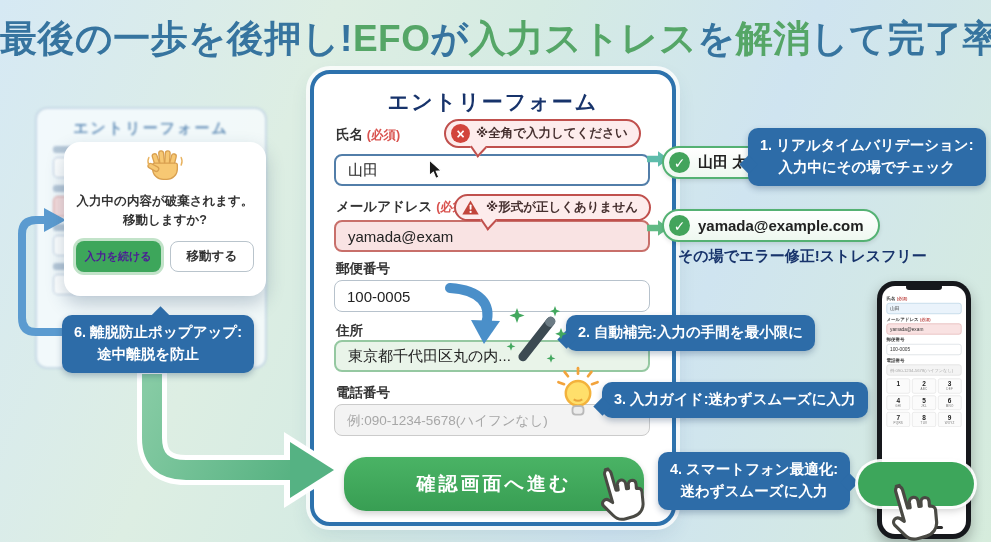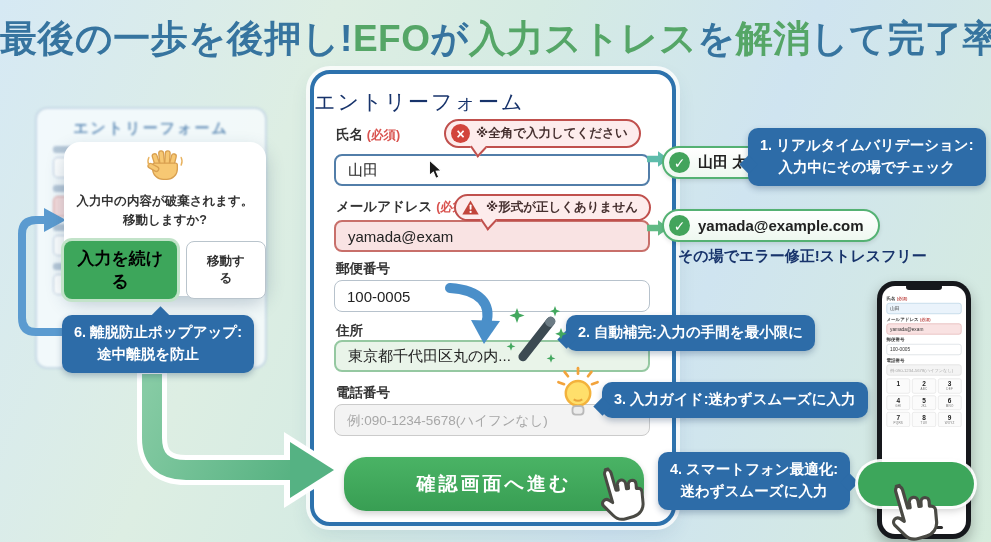--- a/index.html
+++ b/index.html
@@ -20,29 +20,29 @@
     border-radius:12px;z-index:1;filter:blur(1.1px);box-sizing:border-box;padding:10px 16px;}
   .ghost-title{text-align:center;font-size:15px;font-weight:800;color:rgba(70,120,170,.8);letter-spacing:2px;margin-bottom:8px;}
   .g-label{width:42px;height:7px;background:rgba(120,150,180,.5);border-radius:3px;margin:7px 0 4px;}
   .g-input{height:19px;border:1.5px solid rgba(140,170,200,.55);background:rgba(255,255,255,.8);border-radius:5px;}
   .g-input.pink{background:rgba(246,210,210,.8);border-color:rgba(200,130,130,.6);}
   
   .popup{position:absolute;left:64px;top:142px;width:202px;height:154px;background:#fff;
     border-radius:16px;box-shadow:0 8px 18px rgba(50,80,110,.28);z-index:4;text-align:center;box-sizing:border-box;padding-top:6px;}
   .popup .msg{font-size:12.5px;color:#333;font-weight:600;line-height:1.5;margin-top:2px;}
   .popup .btns{display:flex;justify-content:center;gap:9px;margin-top:11px;}
-  .btn-continue{background:#3da65b;color:#000000;border:none;border-radius:8px;font-size:17px;font-weight:700;
+  .btn-continue{background:#3da65b;color:#4c1d95;border:none;border-radius:8px;font-size:11px;font-weight:700;
     padding:6px 9px;box-shadow:0 0 0 3px #c2e3c9;font-family:inherit;}
   .btn-move{background:#fff;color:#333;border:1.5px solid #b9c4cc;border-radius:8px;font-size:12.5px;font-weight:700;
     padding:6px 16px;font-family:inherit;}
   
   .panel{position:absolute;left:310px;top:70px;width:366px;height:456px;background:#fff;
     border:4px solid #2d72ad;border-radius:20px;z-index:2;
     box-shadow:0 0 0 4px rgba(255,255,255,.8),0 8px 20px rgba(40,80,120,.12);box-sizing:border-box;}
-  .panel-title{position:absolute;top:14px;width:100%;text-align:left;font-size:21px;font-weight:400;color:#17336b;letter-spacing:2px;}
+  .panel-title{position:absolute;top:14px;width:100%;text-align:center;font-size:21px;font-weight:700;color:#17336b;letter-spacing:2px;}
   .f-label{position:absolute;left:22px;font-size:13.5px;font-weight:700;color:#333;white-space:nowrap;}
   .f-label .req{color:#d9534f;font-size:12.5px;}
   .f-input{position:absolute;left:20px;width:316px;height:32px;border-radius:8px;box-sizing:border-box;
     padding:0 12px;font-size:15px;color:#222;background:#fff;border:2px solid #527ea9;font-family:inherit;outline:none;}
   .f-input.err{background:#f9e3e3;border-color:#c86f6a;}
   .f-input.plain{border:1.5px solid #b7c2cc;}
   .f-input.ok{background:#e9f4e9;border-color:#95c8a1;}
   .f-input.tel{background:#f3f3f3;border:1.5px solid #cbcbcb;font-size:13.5px;color:#a7a7a7;}
   .f-input.tel::placeholder{color:#a7a7a7;opacity:1;}
   .bubble{position:absolute;display:inline-flex;align-items:center;gap:6px;background:#fdecec;

